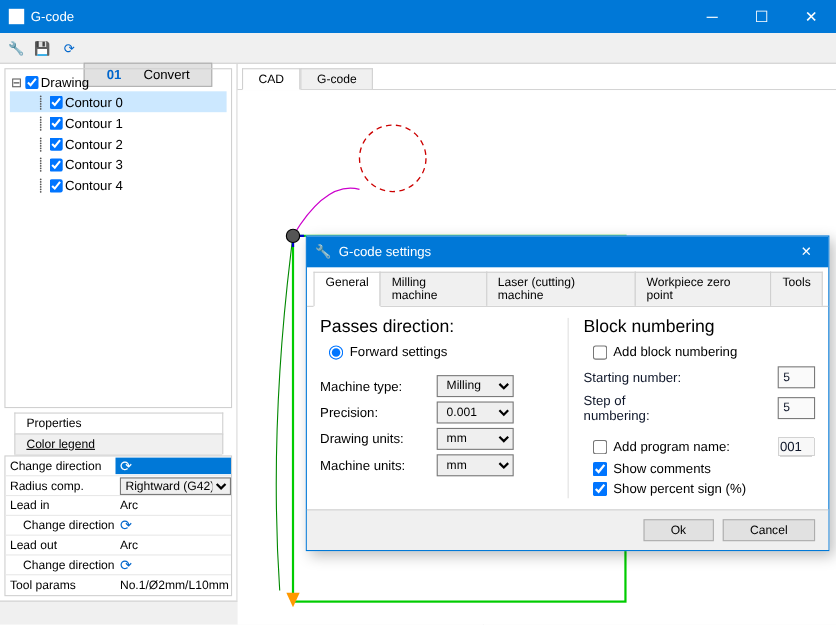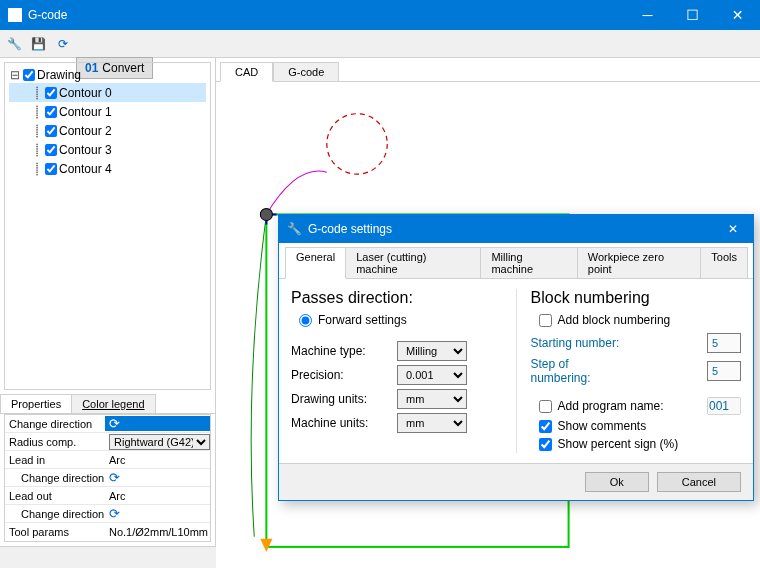--- a/index.html
+++ b/index.html
@@ -7,32 +7,32 @@
 
 
 .titlebar { height: 30px; background: #0078d7; color: #fff; display: flex; align-items: center; padding-left: 8px; }
 .titlebar .title-icon { width: 14px; height: 14px; background: #fff; margin-right: 6px; display: inline-block; }
 .titlebar .title-text { flex: 1; font-size: 12px; }
 .titlebar .win-btns { display: flex; }
 .titlebar .win-btn { width: 45px; height: 30px; display: flex; align-items: center; justify-content: center; color: #fff; font-size: 14px; }
 
 .toolbar { height: 28px; background: #f0f0f0; border-bottom: 1px solid #d0d0d0; display: flex; align-items: center; padding: 2px 4px; gap: 2px; }
 .tool-btn { width: 22px; height: 22px; display: flex; align-items: center; justify-content: center; border: 1px solid transparent; }
-.convert-btn { height: 22px; padding: 0 8px; display: flex; align-items: center; gap: 4px; border: 1px solid #adadad; background: #e1e1e1; margin-top: 48px; }
+.convert-btn { height: 22px; padding: 0 20px; display: flex; align-items: center; gap: 20px; border: 1px solid #adadad; background: #e1e1e1; margin-top: 48px; }
 
 .main-area { display: flex; height: calc(100% - 30px - 28px - 22px); }
 .left-panel { width: 216px; border-right: 1px solid #d0d0d0; display: flex; flex-direction: column; }
 .tree-panel { flex: 1; border: 1px solid #d0d0d0; margin: 4px; padding: 4px; overflow: auto; }
 .tree-node { display: flex; align-items: center; gap: 2px; padding: 1px 0; }
 .tree-node.child { padding-left: 22px; }
 .tree-node.selected { background: #cce8ff; }
 .tree-toggle { width: 12px; text-align: center; color: #555; cursor: pointer; }
 .tree-checkbox { width: 12px; height: 12px; }
 
-.props-tabs { display: flex; border-bottom: 1px solid #d0d0d0; margin: 0 0; }
+.props-tabs { display: flex; border-bottom: 1px solid #d0d0d0; margin: 0 13px; flex-direction: column; }
 .props-tab { padding: 3px 10px; border: 1px solid #d0d0d0; border-bottom: none; background: #fff; margin-right: -1px; font-size: 11px; }
 .props-tab.inactive { background: #f0f0f0; text-decoration: underline; }
 .props-grid { margin: 0 4px 4px 4px; border: 1px solid #d0d0d0; }
 .prop-row { display: flex; border-bottom: 1px solid #e8e8e8; height: 18px; align-items: center; }
 .prop-row:last-child { border-bottom: none; }
 .prop-label { width: 100px; padding-left: 4px; font-size: 11px; }
 .prop-label.indent { padding-left: 16px; }
 .prop-value { flex: 1; padding-left: 4px; font-size: 11px; display: flex; align-items: center; gap: 4px; }
 .prop-value.selected-row { background: #0078d7; color: #fff; }
 .refresh-icon { color: #0066cc; font-size: 13px; display: inline-block; }
@@ -60,21 +60,21 @@
 .dialog-tab.active { background: #fff; border-bottom: 1px solid #fff; margin-bottom: -1px; }
 .dialog-body { padding: 10px 12px; display: flex; gap: 14px; }
 .dlg-col { flex: 1; }
 .group-label { font-size: 16px; margin-bottom: 4px; }
 .radio-row, .check-row { display: flex; align-items: center; gap: 6px; font-size: 11px; padding: 2px 0 2px 8px; }
 .field-row { display: flex; align-items: center; gap: 6px; font-size: 11px; margin: 4px 0; }
 .field-label { width: 100px; }
 .field-row select, .field-row input[type=text] { font-size: 11px; height: 20px; border: 1px solid #7a7a7a; padding: 0 4px; }
 .field-row select { width: 70px; }
 .small-input { width: 34px; text-align: left; }
-.disabled-text { color: #0369a1; }
+.disabled-text { color: #0f172a; }
 .dialog-footer { border-top: 1px solid #d0d0d0; padding: 8px 12px; display: flex; justify-content: flex-end; gap: 8px; background: #f0f0f0; }
 .dlg-btn { padding: 3px 24px; border: 1px solid #adadad; background: #e1e1e1; font-size: 11px; }
 .divider { border-left: 1px solid #e0e0e0; }
 
 svg.cad { width: 100%; height: 100%; }
 </style>
 </head>
 <body>
 
 <div class="titlebar">
@@ -203,22 +203,22 @@
 
 <div class="dialog">
   <div class="dialog-title">
     <span class="dlg-icon">🔧</span>
     <span>G-code settings</span>
     <span class="spacer"></span>
     <div class="dlg-close">✕</div>
   </div>
   <div class="dialog-tabs">
     <div class="dialog-tab active">General</div>
+    <div class="dialog-tab">Milling machine</div>
     <div class="dialog-tab">Laser (cutting) machine</div>
-    <div class="dialog-tab">Milling machine</div>
     <div class="dialog-tab">Workpiece zero point</div>
     <div class="dialog-tab">Tools</div>
   </div>
   <div class="dialog-body">
     <div class="dlg-col">
       <div class="group-label">Passes direction:</div>
       <div class="radio-row">
         <input type="radio" name="pd" checked="" style="">
         <span>Forward settings</span>
       </div>

